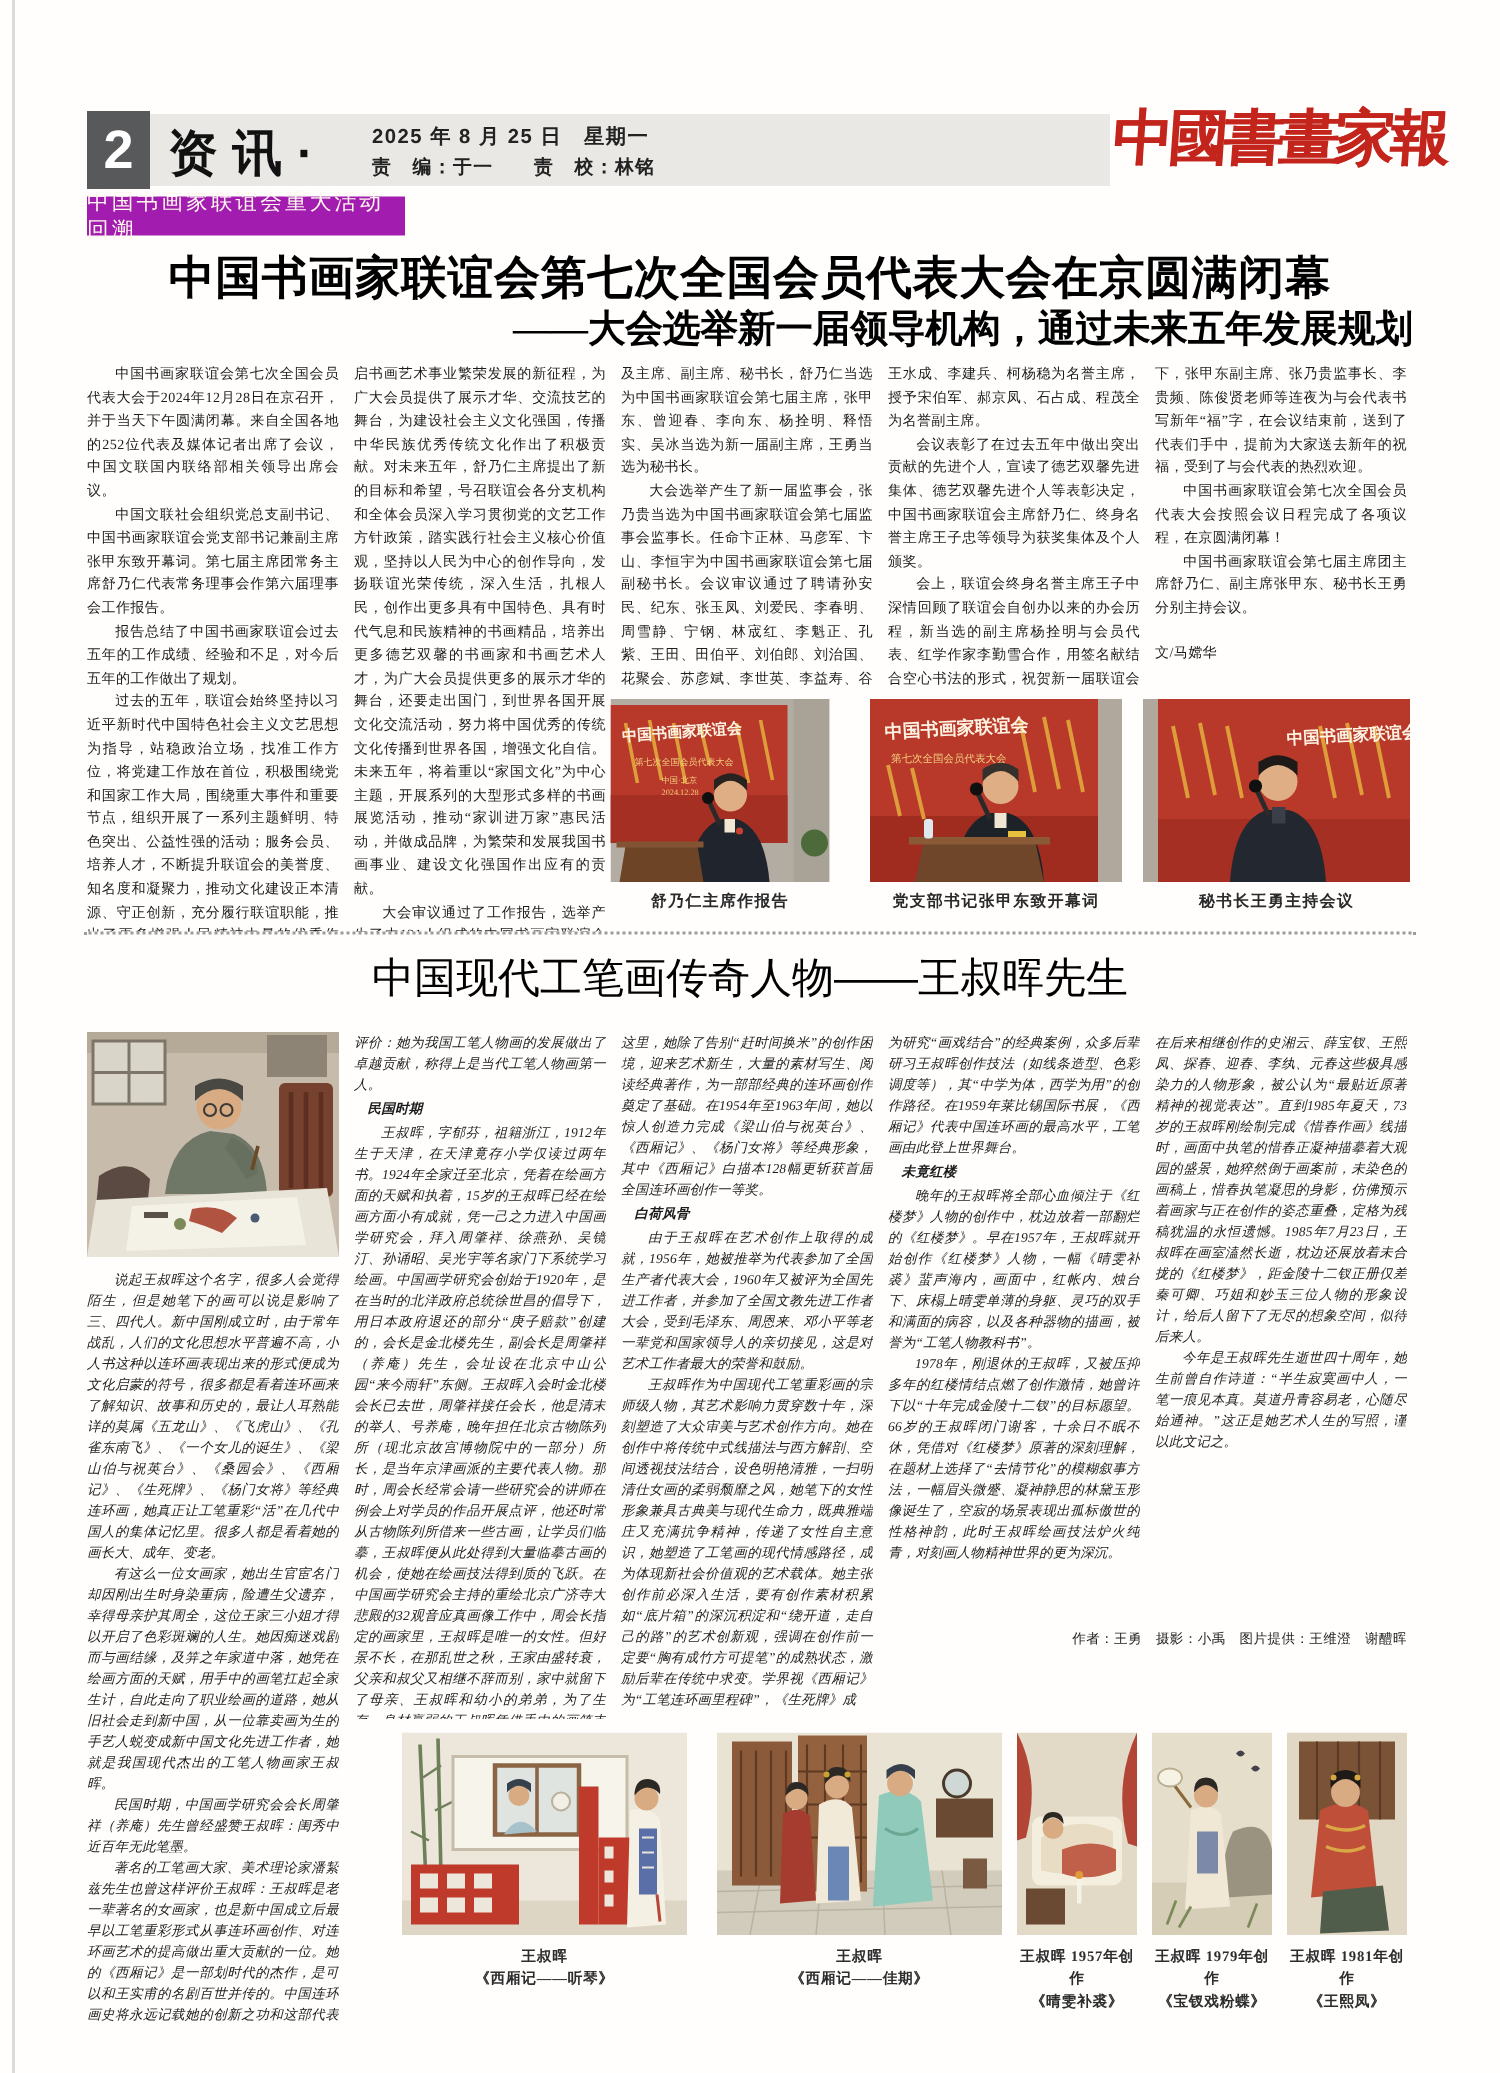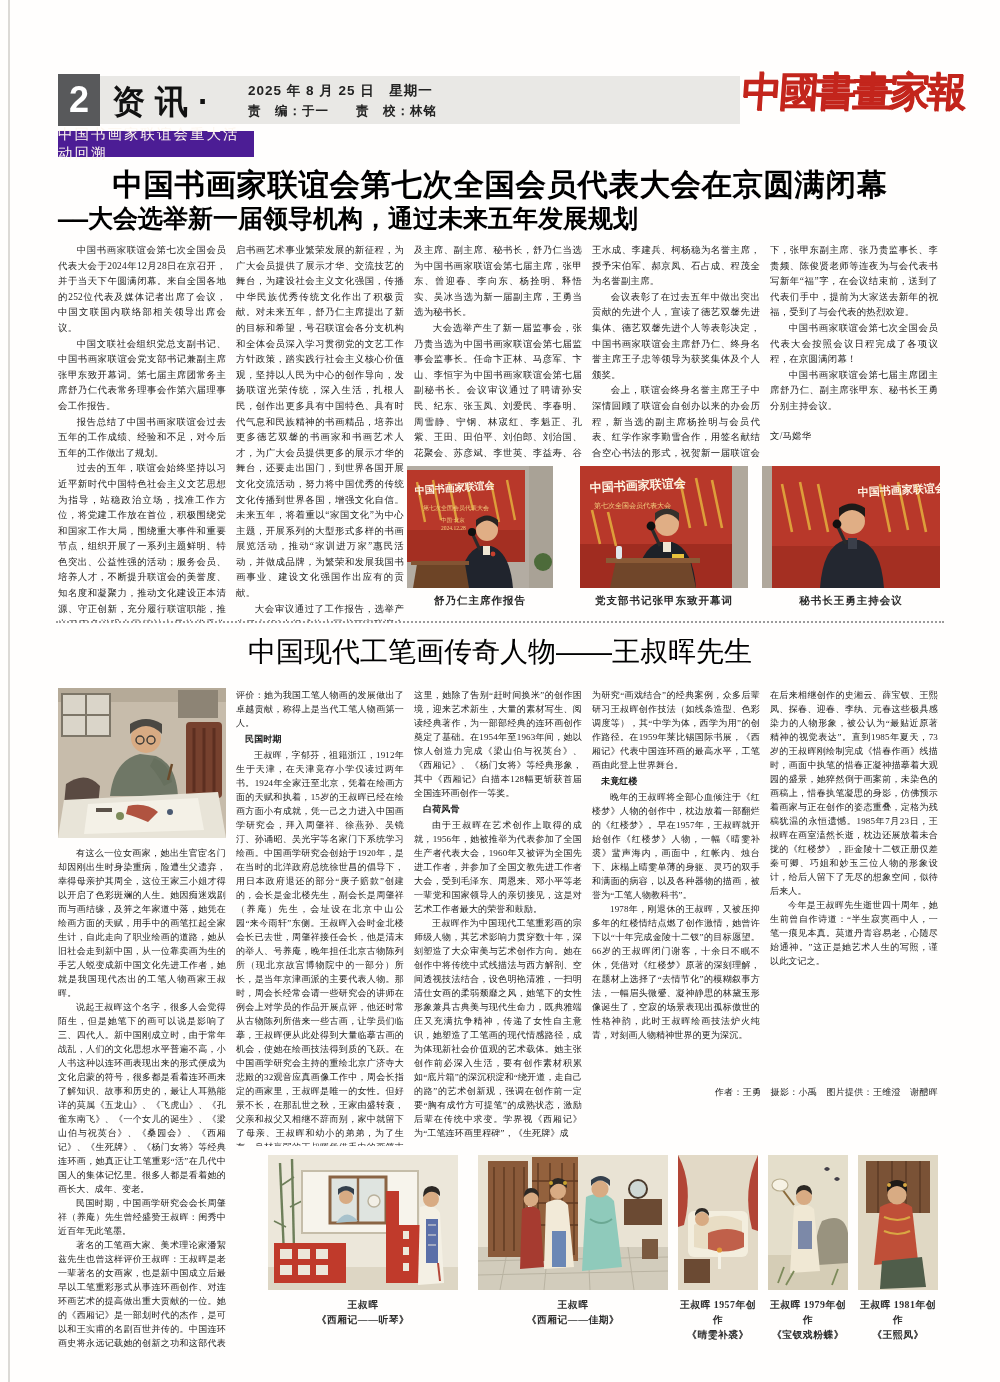--- a/index.html
+++ b/index.html
@@ -15,35 +15,35 @@
   .section-title{position:absolute;left:112px;top:80px;font-size:33px;font-weight:bold;letter-spacing:10px;
            font-family:"Liberation Sans","DejaVu Sans",sans-serif;color:#111;}
   .meta{position:absolute;left:248px;top:82px;font-family:"Liberation Sans","DejaVu Sans",sans-serif;}
   .meta .d1{font-size:13.5px;font-weight:bold;letter-spacing:1px;color:#222;}
   .meta .d2{font-size:12.5px;font-weight:bold;letter-spacing:1px;color:#222;margin-top:3px;font-family:Liberation Mono, monospace;}
   .masthead{position:absolute;left:742px;top:64px;width:204px;font-size:40px;font-weight:bold;color:#c3251c;
             font-family:"DejaVu Serif","Liberation Serif",serif;letter-spacing:-3px;transform:skewX(-4deg);
             text-shadow:0.5px 0.5px 0 #c3251c;white-space:nowrap;}
 
   
-  .tag{position:absolute;left:58px;top:131px;width:196px;height:26px;background:#4c1d95;color:#fdf6ee;
+  .tag{position:absolute;left:58px;top:131px;width:212px;height:26px;background:#a21caf;color:#fdf6ee;
        font-size:14.5px;letter-spacing:2px;display:flex;align-items:center;justify-content:center;
        font-family:"Liberation Serif","DejaVu Serif",serif;}
   .headline{position:absolute;left:58px;top:165px;width:884px;text-align:center;font-weight:bold;
             font-family:"Liberation Sans","DejaVu Sans",sans-serif;font-size:30.5px;letter-spacing:0.5px;color:#000;}
-  .subheadline{position:absolute;left:58px;top:202px;width:884px;text-align:left;font-weight:bold;
-            font-family:Liberation Mono, monospace;font-size:25px;color:#000;}
+  .subheadline{position:absolute;left:58px;top:202px;width:884px;text-align:right;font-weight:bold;
+            font-family:Liberation Serif, serif;font-size:25px;color:#000;}
 
   .a-col{position:absolute;text-align:justify;overflow:hidden;}
   .a-col p{margin:0;text-indent:2em;}
   .a-col p.p-cont{text-indent:0;}
   .a-col p.p-sub{font-weight:bold;text-indent:1em;margin:2px 0;}
   .a-col p.p-byline{text-align:left;text-indent:0;margin-top:14px;padding-right:4px;}
   .art1{font-size:9.4px;line-height:15.6px;letter-spacing:0.25px;color:#1c1c1c;}
-  .art2{font-size:9px;line-height:14px;letter-spacing:0.15px;color:#1c1c1c;}
+  .art2{font-size:9px;line-height:14px;letter-spacing:0.15px;color:#1c1c1c;font-style:italic;}
 
   .photo-box{position:absolute;}
   .photo-box svg{display:block;}
   .photo-cap{margin-top:6px;text-align:center;font-size:10.5px;font-weight:bold;letter-spacing:1px;color:#2a2a2a;}
 
   .dotted{position:absolute;left:56px;top:621px;width:888px;border-top:2px dotted #9b9b9b;}
 
   
   .headline2{position:absolute;left:58px;top:633px;width:884px;text-align:center;font-weight:normal;
              font-family:"Liberation Sans","DejaVu Sans",sans-serif;font-size:28px;color:#000;}
@@ -216,22 +216,22 @@
       <path d="M6 112 L160 104 L168 150 L0 150 Z" fill="#e8e4d8"></path>
       <path d="M30 116 L140 110 L146 142 L26 146 Z" fill="#f4f1e7"></path>
       <path d="M70 118 q18-4 30 6 l-10 10 q-14-6-22-8 z" fill="#b05340"></path>
       <circle cx="62" cy="128" r="4" fill="#7c8a5a"></circle>
       <circle cx="112" cy="124" r="3" fill="#4a5a72"></circle>
       <rect x="38" y="120" width="16" height="4" fill="#5a5148"></rect>
     </svg>
   </div>
 
   <div class="a-col art2" style="left:58px;top:846px;width:168px;height:504px">
+      <p class="p-body">说起王叔晖这个名字，很多人会觉得陌生，但是她笔下的画可以说是影响了三、四代人。新中国刚成立时，由于常年战乱，人们的文化思想水平普遍不高，小人书这种以连环画表现出来的形式便成为文化启蒙的符号，很多都是看着连环画来了解知识、故事和历史的，最让人耳熟能详的莫属《五龙山》、《飞虎山》、《孔雀东南飞》、《一个女儿的诞生》、《梁山伯与祝英台》、《桑园会》、《西厢记》、《生死牌》、《杨门女将》等经典连环画，她真正让工笔重彩“活”在几代中国人的集体记忆里。很多人都是看着她的画长大、成年、变老。</p>
       <p class="p-body">有这么一位女画家，她出生官宦名门却因刚出生时身染重病，险遭生父遗弃，幸得母亲护其周全，这位王家三小姐才得以开启了色彩斑斓的人生。她因痴迷戏剧而与画结缘，及笄之年家道中落，她凭在绘画方面的天赋，用手中的画笔扛起全家生计，自此走向了职业绘画的道路，她从旧社会走到新中国，从一位靠卖画为生的手艺人蜕变成新中国文化先进工作者，她就是我国现代杰出的工笔人物画家王叔晖。</p>
-      <p class="p-body">说起王叔晖这个名字，很多人会觉得陌生，但是她笔下的画可以说是影响了三、四代人。新中国刚成立时，由于常年战乱，人们的文化思想水平普遍不高，小人书这种以连环画表现出来的形式便成为文化启蒙的符号，很多都是看着连环画来了解知识、故事和历史的，最让人耳熟能详的莫属《五龙山》、《飞虎山》、《孔雀东南飞》、《一个女儿的诞生》、《梁山伯与祝英台》、《桑园会》、《西厢记》、《生死牌》、《杨门女将》等经典连环画，她真正让工笔重彩“活”在几代中国人的集体记忆里。很多人都是看着她的画长大、成年、变老。</p>
       <p class="p-body">民国时期，中国画学研究会会长周肇祥（养庵）先生曾经盛赞王叔晖：闺秀中近百年无此笔墨。</p>
       <p class="p-body">著名的工笔画大家、美术理论家潘絜兹先生也曾这样评价王叔晖：王叔晖是老一辈著名的女画家，也是新中国成立后最早以工笔重彩形式从事连环画创作、对连环画艺术的提高做出重大贡献的一位。她的《西厢记》是一部划时代的杰作，是可以和王实甫的名剧百世并传的。中国连环画史将永远记载她的创新之功和这部代表作品。</p>
     </div>
   <div class="a-col art2" style="left:236px;top:688px;width:168px;height:458px">
       <p class="p-cont">评价：她为我国工笔人物画的发展做出了卓越贡献，称得上是当代工笔人物画第一人。</p>
       <p class="p-sub">民国时期</p>
       <p class="p-body">王叔晖，字郁芬，祖籍浙江，1912年生于天津，在天津竟存小学仅读过两年书。1924年全家迁至北京，凭着在绘画方面的天赋和执着，15岁的王叔晖已经在绘画方面小有成就，凭一己之力进入中国画学研究会，拜入周肇祥、徐燕孙、吴镜汀、孙诵昭、吴光宇等名家门下系统学习绘画。中国画学研究会创始于1920年，是在当时的北洋政府总统徐世昌的倡导下，用日本政府退还的部分“庚子赔款”创建的，会长是金北楼先生，副会长是周肇祥（养庵）先生，会址设在北京中山公园“来今雨轩”东侧。王叔晖入会时金北楼会长已去世，周肇祥接任会长，他是清末的举人、号养庵，晚年担任北京古物陈列所（现北京故宫博物院中的一部分）所长，是当年京津画派的主要代表人物。那时，周会长经常会请一些研究会的讲师在例会上对学员的作品开展点评，他还时常从古物陈列所借来一些古画，让学员们临摹，王叔晖便从此处得到大量临摹古画的机会，使她在绘画技法得到质的飞跃。在中国画学研究会主持的重绘北京广济寺大悲殿的32观音应真画像工作中，周会长指定的画家里，王叔晖是唯一的女性。但好景不长，在那乱世之秋，王家由盛转衰，父亲和叔父又相继不辞而别，家中就留下了母亲、王叔晖和幼小的弟弟，为了生存，身材羸弱的王叔晖凭借手中的画笔支撑着这个破碎的家，在时局动荡的旧社会，想以卖画维生是异常艰辛的，从早到晚不敢离开画桌，饿了就啃饼子，时常累的握着画笔浑然睡去，这些经历造就了王叔晖坚毅的性格，以至于被赞叹：“身躯瘦弱，腕臂强健”。</p>
     </div>
   <div class="a-col art2" style="left:414px;top:688px;width:168px;height:456px">
       <p class="p-cont">这里，她除了告别“赶时间换米”的创作困境，迎来艺术新生，大量的素材写生、阅读经典著作，为一部部经典的连环画创作奠定了基础。在1954年至1963年间，她以惊人创造力完成《梁山伯与祝英台》、《西厢记》、《杨门女将》等经典形象，其中《西厢记》白描本128幅更斩获首届全国连环画创作一等奖。</p>

